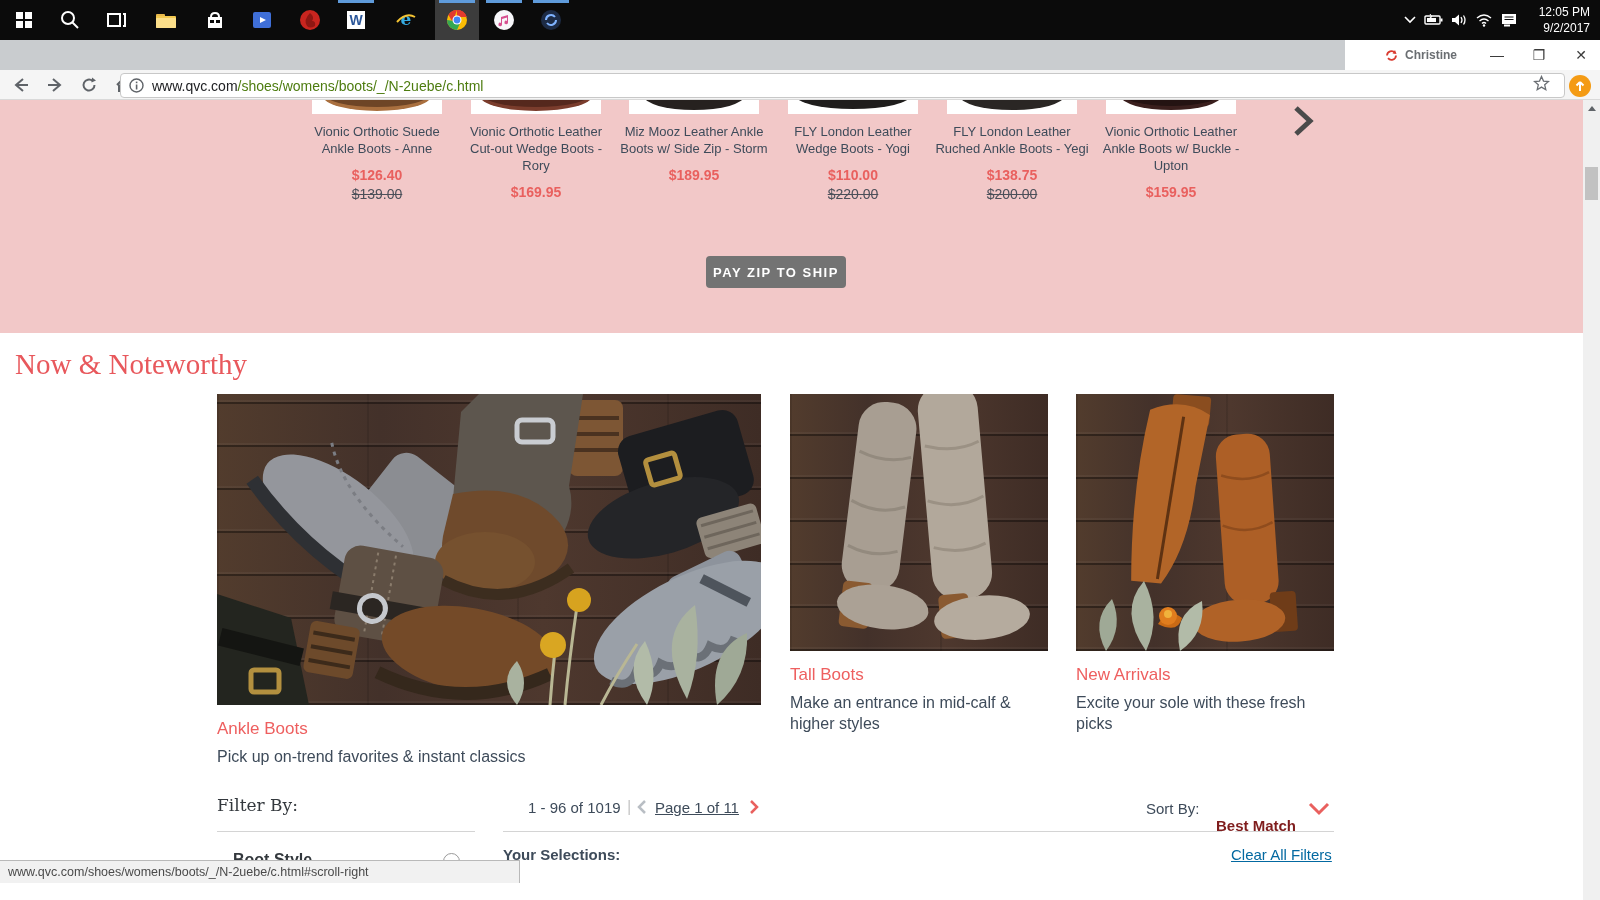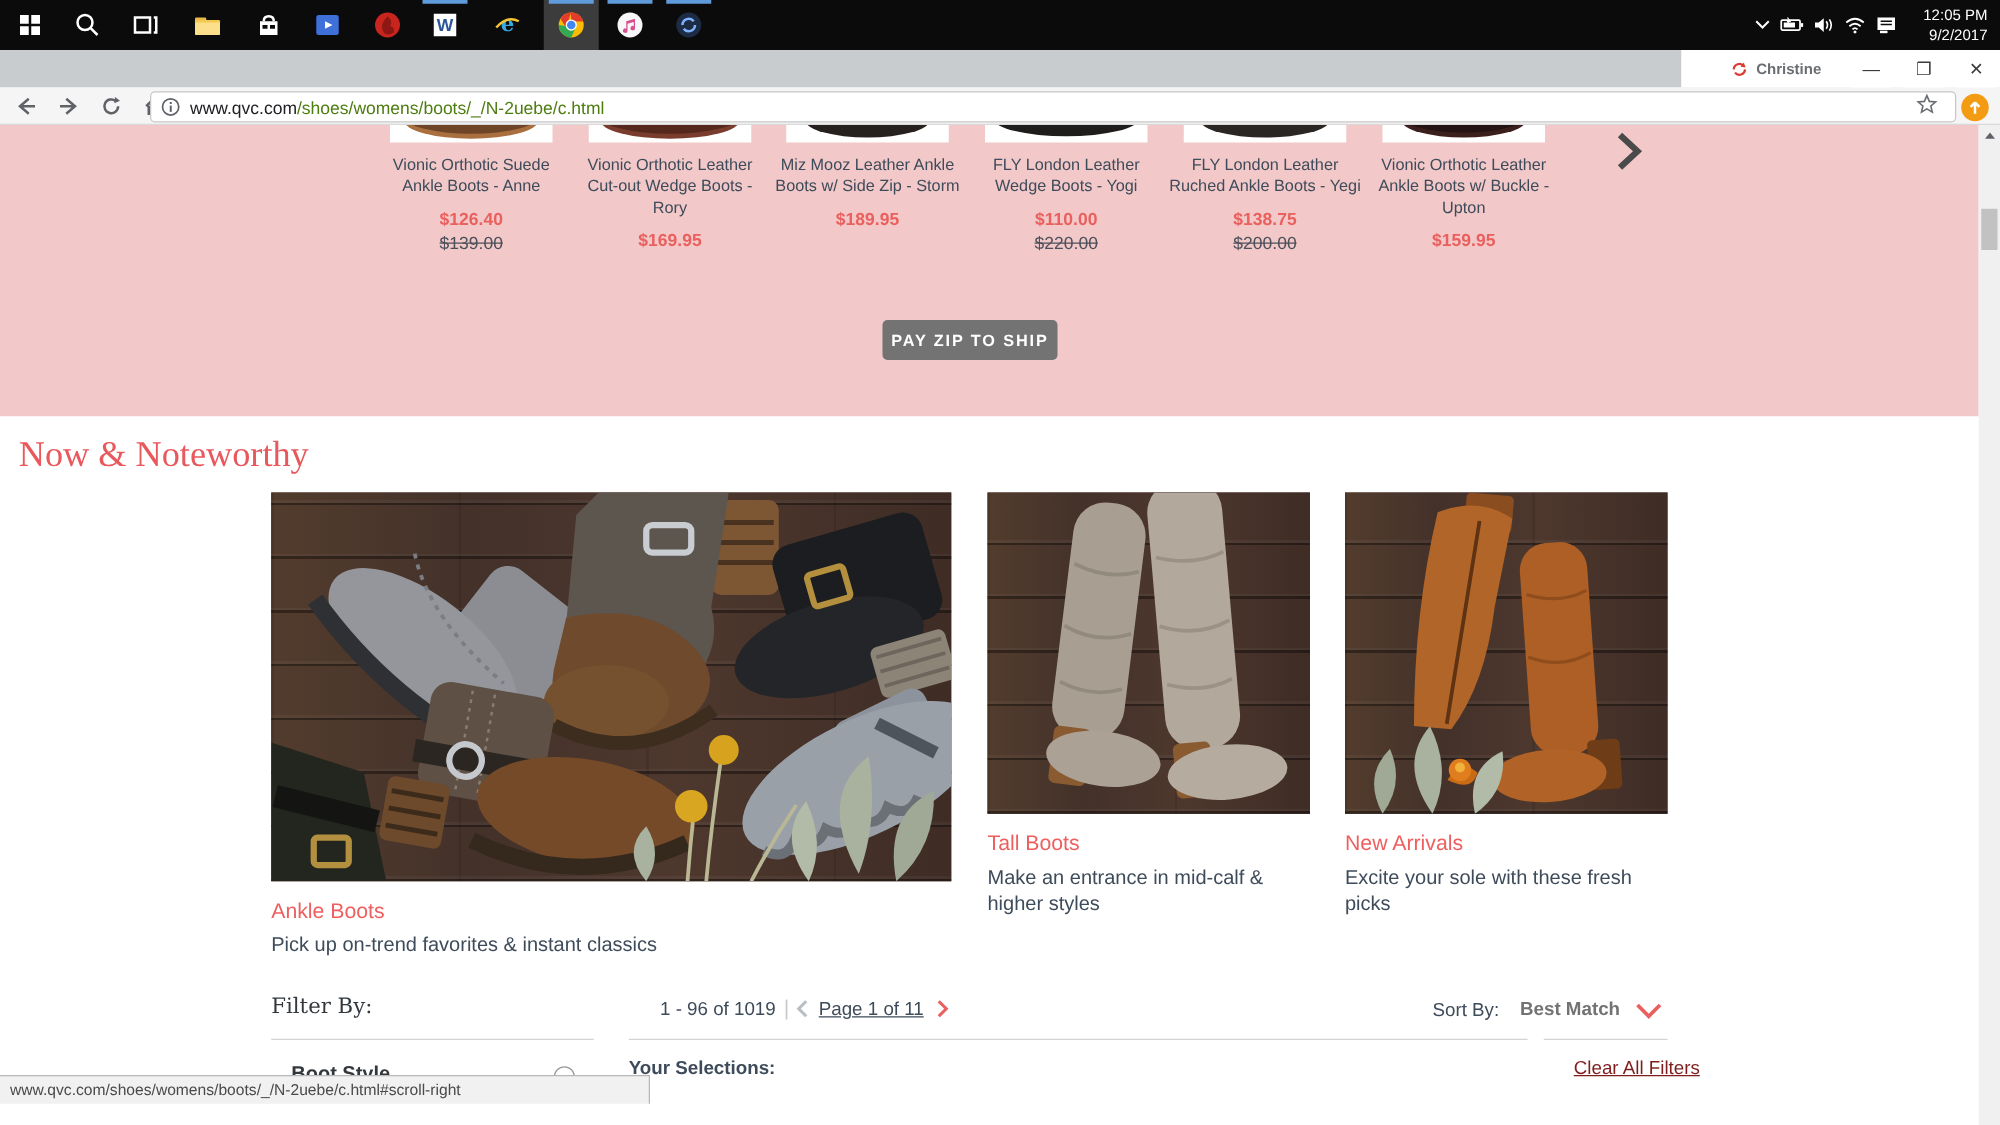--- a/index.html
+++ b/index.html
@@ -75,23 +75,23 @@
   .promo-title { margin-top:14px; font-size:17px; color:#ee5f5f; }
   .promo-sub { margin-top:7px; font-size:16px; line-height:21px; color:#3e4b5a; }
 
   
   .fbtxt { position:absolute; font-size:15px; color:#3e4b5a; }
   #filter-by { left:217px; top:695px; font-family:"DejaVu Serif", serif; font-size:17px; color:#33383d; }
   #results { left:528px; top:699px; }
   #pg-divider { left:627px; top:697px; color:#c9c9c9; font-size:17px; }
   #page-label { left:655px; top:699px;text-decoration:underline; }
   #sort-label { left:1146px; top:700px; }
-  #sort-value { left:1216px; top:699px; font-weight:bold; color:#737373; }
+  #sort-value { left:1216px; top:717px; font-weight:bold; color:#7f1d1d; }
   #your-selections { left:503px; top:746px; font-weight:bold; }
-  #clear-filters { left:1231px; top:746px; text-decoration:underline; color:#7f1d1d;margin-left:28px; }
+  #clear-filters { left:1231px; top:746px; text-decoration:underline; color:#0369a1; }
   .hairline { position:absolute; height:1px; background:#d4d4d4; top:731px; }
   #partial-filter { position:absolute; left:233px; top:751px; font-size:16px; font-weight:bold; color:#33383d; }
   #partial-radio { position:absolute; left:443px; top:753px; width:17px; height:17px; border:1px solid #9a9a9a; border-radius:50%; }
   .chev { position:absolute; width:12px; height:12px; }
 
   
   #scrollbar { position:absolute; left:1583px; top:100px; width:17px; height:800px; background:#f0f0f0; }
   #sb-up { position:absolute; left:0; top:0; width:17px; height:17px; display:flex; align-items:center; justify-content:center; }
   #sb-thumb { position:absolute; left:2px; top:67px; width:13px; height:33px; background:#c2c2c2; }
   .sb-arrow { width:0; height:0; border-left:4px solid transparent; border-right:4px solid transparent; }

